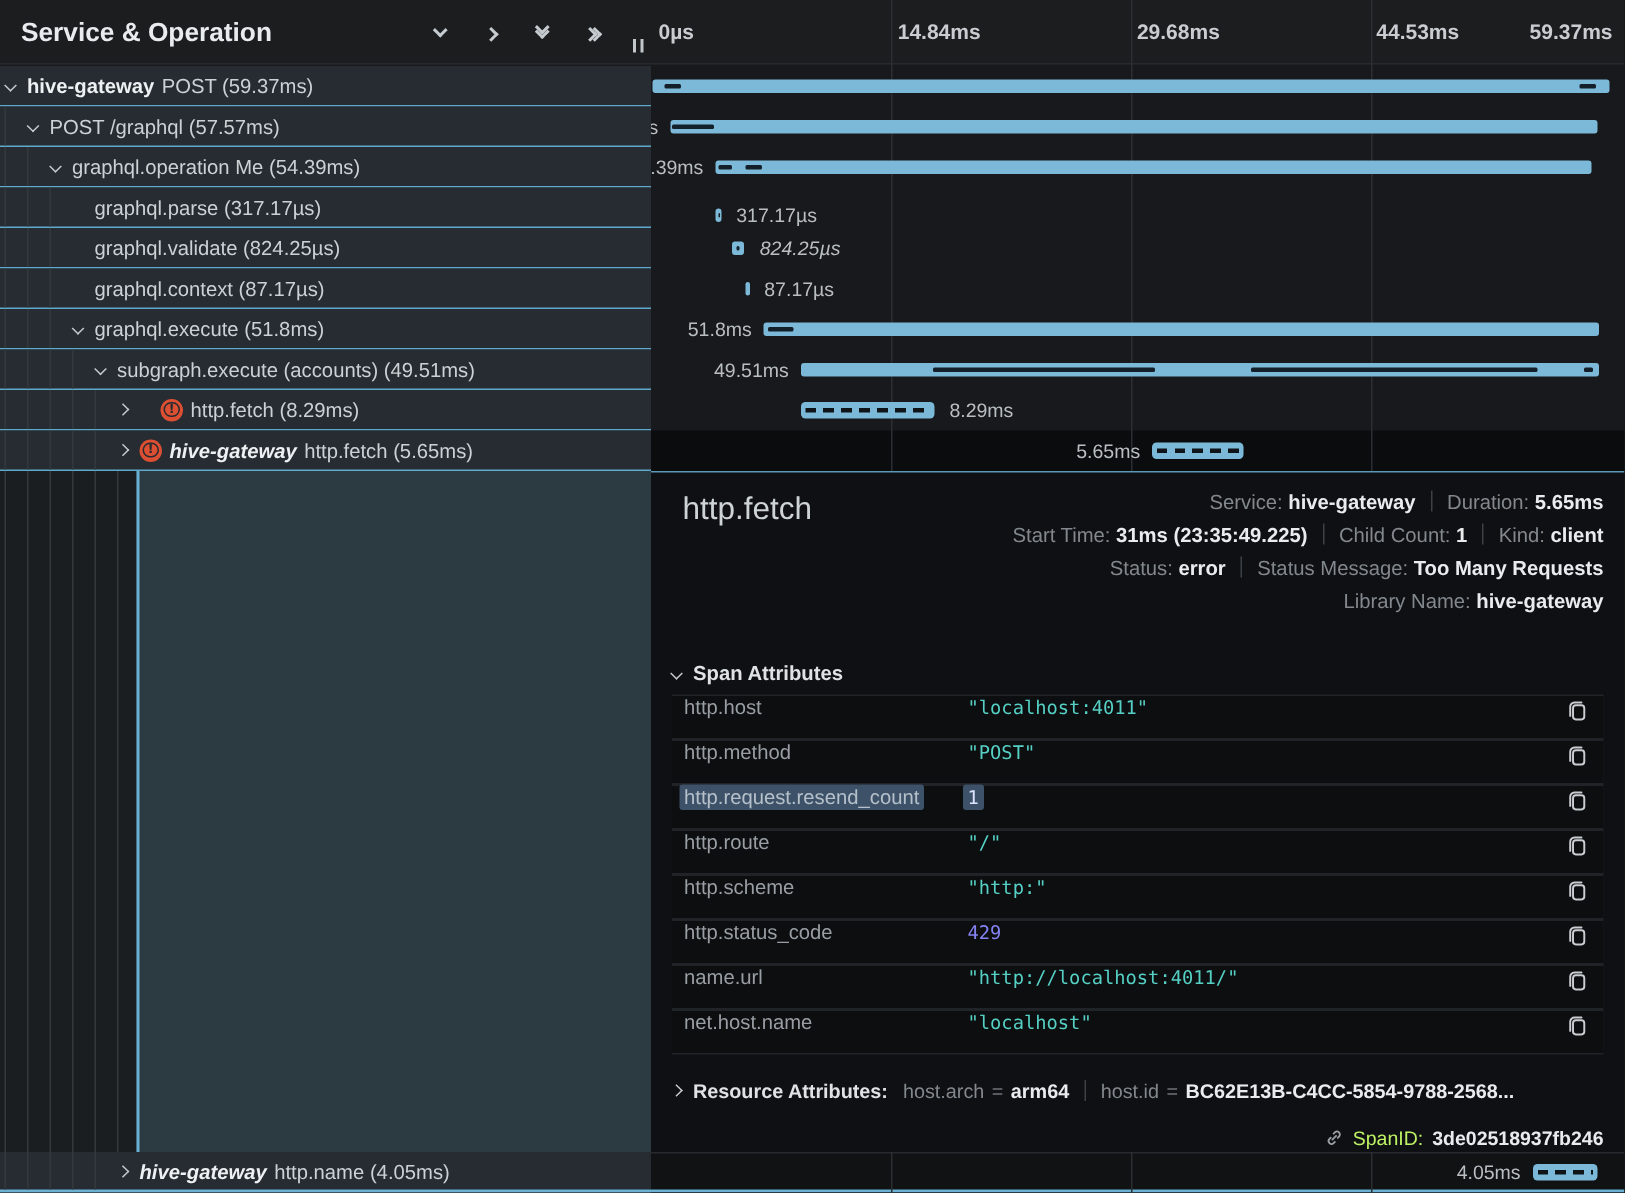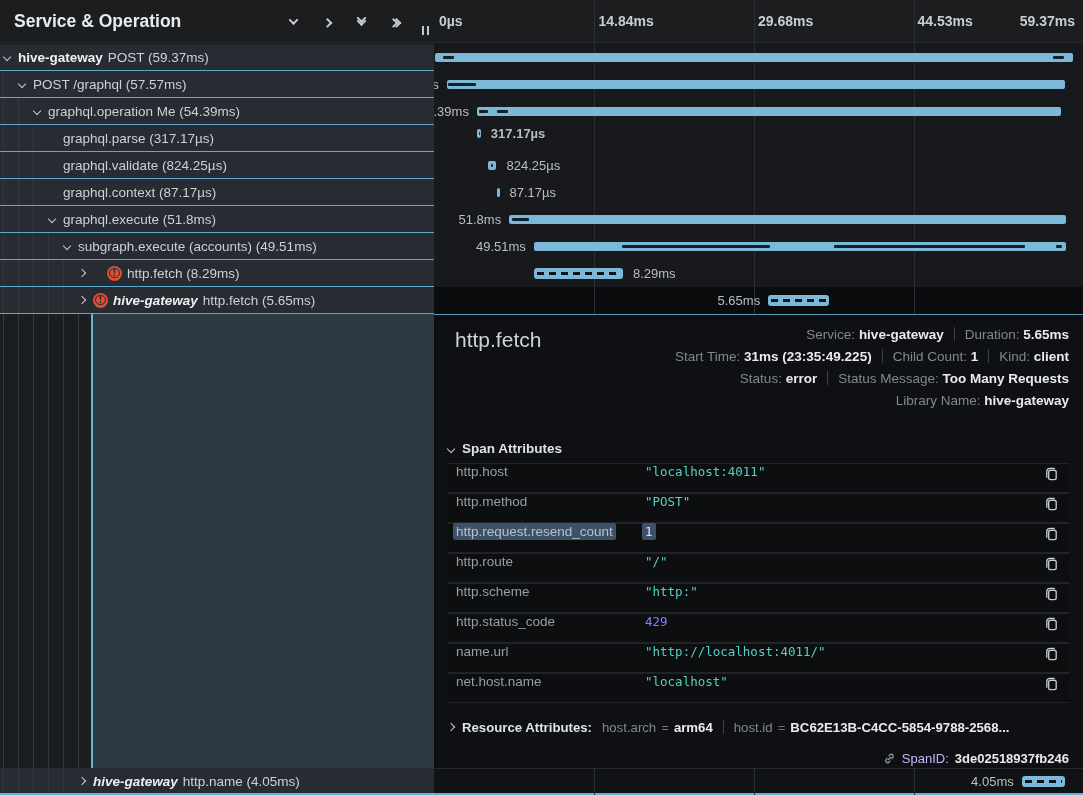--- a/index.html
+++ b/index.html
@@ -43,21 +43,21 @@
   .attr-val.num { color:#8583f3; }
   .hl-key { background:#3d5268; color:#b6c0ca; border-radius:2px; padding:1px 3px; margin-left:-3px; }
   .hl-val { background:#3d5268; color:#dde3ff; border-radius:2px; padding:1px 3px; margin-left:-3px; }
   .copy-btn { flex:0 0 auto; background:none; border:none; cursor:pointer; padding:2px; display:flex; }
 
   .resource-row { position:absolute; left:14px; right:14px; top:398px; height:28px; display:flex; align-items:center;
                   font-size:13.2px; white-space:nowrap; overflow:hidden; }
   .res-title { font-weight:bold; color:#dfe3e6; margin:0 10px 0 8px; }
   .res-key { color:#82888e; } .res-eq { color:#6c7278; margin:0 5px; } .res-val { color:#e9ebed; font-weight:bold; }
   .spanid-row { position:absolute; right:14px; top:432px; height:22px; display:flex; align-items:center; gap:6px; font-size:13px; }
-  .spanid-label { color:#c4b5fd; } .spanid-value { color:#e9ebed; font-weight:bold; }
+  .spanid-label { color:#bef264; } .spanid-value { color:#e9ebed; font-weight:bold; }
 
   
   .tree { position:absolute; left:0; top:0; width:434px; height:795px; }
   .tree-header { position:absolute; left:0; top:0; width:434px; height:43px; background:#1b1d1f;
                  border-bottom:1px solid #26292d; display:flex; align-items:center; padding:0 14px; }
   .tree-title { flex:1; font-size:17.5px; font-weight:bold; color:#e9ecee; }
   .hicons { display:flex; gap:16px; margin-right:16px; align-items:center; }
   .icon-btn { width:18px; height:16px; display:flex; align-items:center; justify-content:center; cursor:pointer; }
   .chv { display:inline-block; width:7px; height:7px; border-right:2px solid #c6cbd0; border-bottom:2px solid #c6cbd0; }
   .chv.down { transform:rotate(45deg) translate(-1px,-1px); }
@@ -118,27 +118,27 @@
             <i class="mark" style="left: 1.61193px; width: 27.94px;"></i>
           </div>
         </div>
         <div class="tl-row" style="top: 98px;">
           <span class="dur" style="right: 614.09px;">54.39ms</span>
           <div class="bar" style="left: 476.91px; width: 584.484px;">
             <i class="mark" style="left: 1.61193px; width: 9.13424px;"></i>
             <i class="mark" style="left: 20.4177px; width: 10.2089px;"></i>
           </div>
         </div>
-        <div class="tl-row" style="top: 120px; font-weight: bold;">
+        <div class="tl-row" style="top: 130px;">
           <span class="dur" style="left: 490.856px;">317.17µs</span>
           <div class="bar" style="left: 477.447px; width: 3.40836px;">
             <i class="mark" style="left: 1.07462px; width: 1.5px;"></i>
           </div>
         </div>
-        <div class="tl-row" style="top: 152px;">
+        <div class="tl-row" style="top: 152px; font-style: italic;">
           <span class="dur" style="left: 506.514px;">824.25µs</span>
           <div class="bar" style="left: 487.656px; width: 8.85753px;">
             <i class="mark" style="left: 3.22385px; width: 2.36416px;"></i>
           </div>
         </div>
         <div class="tl-row" style="top: 179px;">
           <span class="dur" style="left: 509.528px;">87.17µs</span>
           <div class="bar" style="left: 497.328px; width: 2.2px;"></div>
         </div>
         <div class="tl-row" style="top: 206px;">

